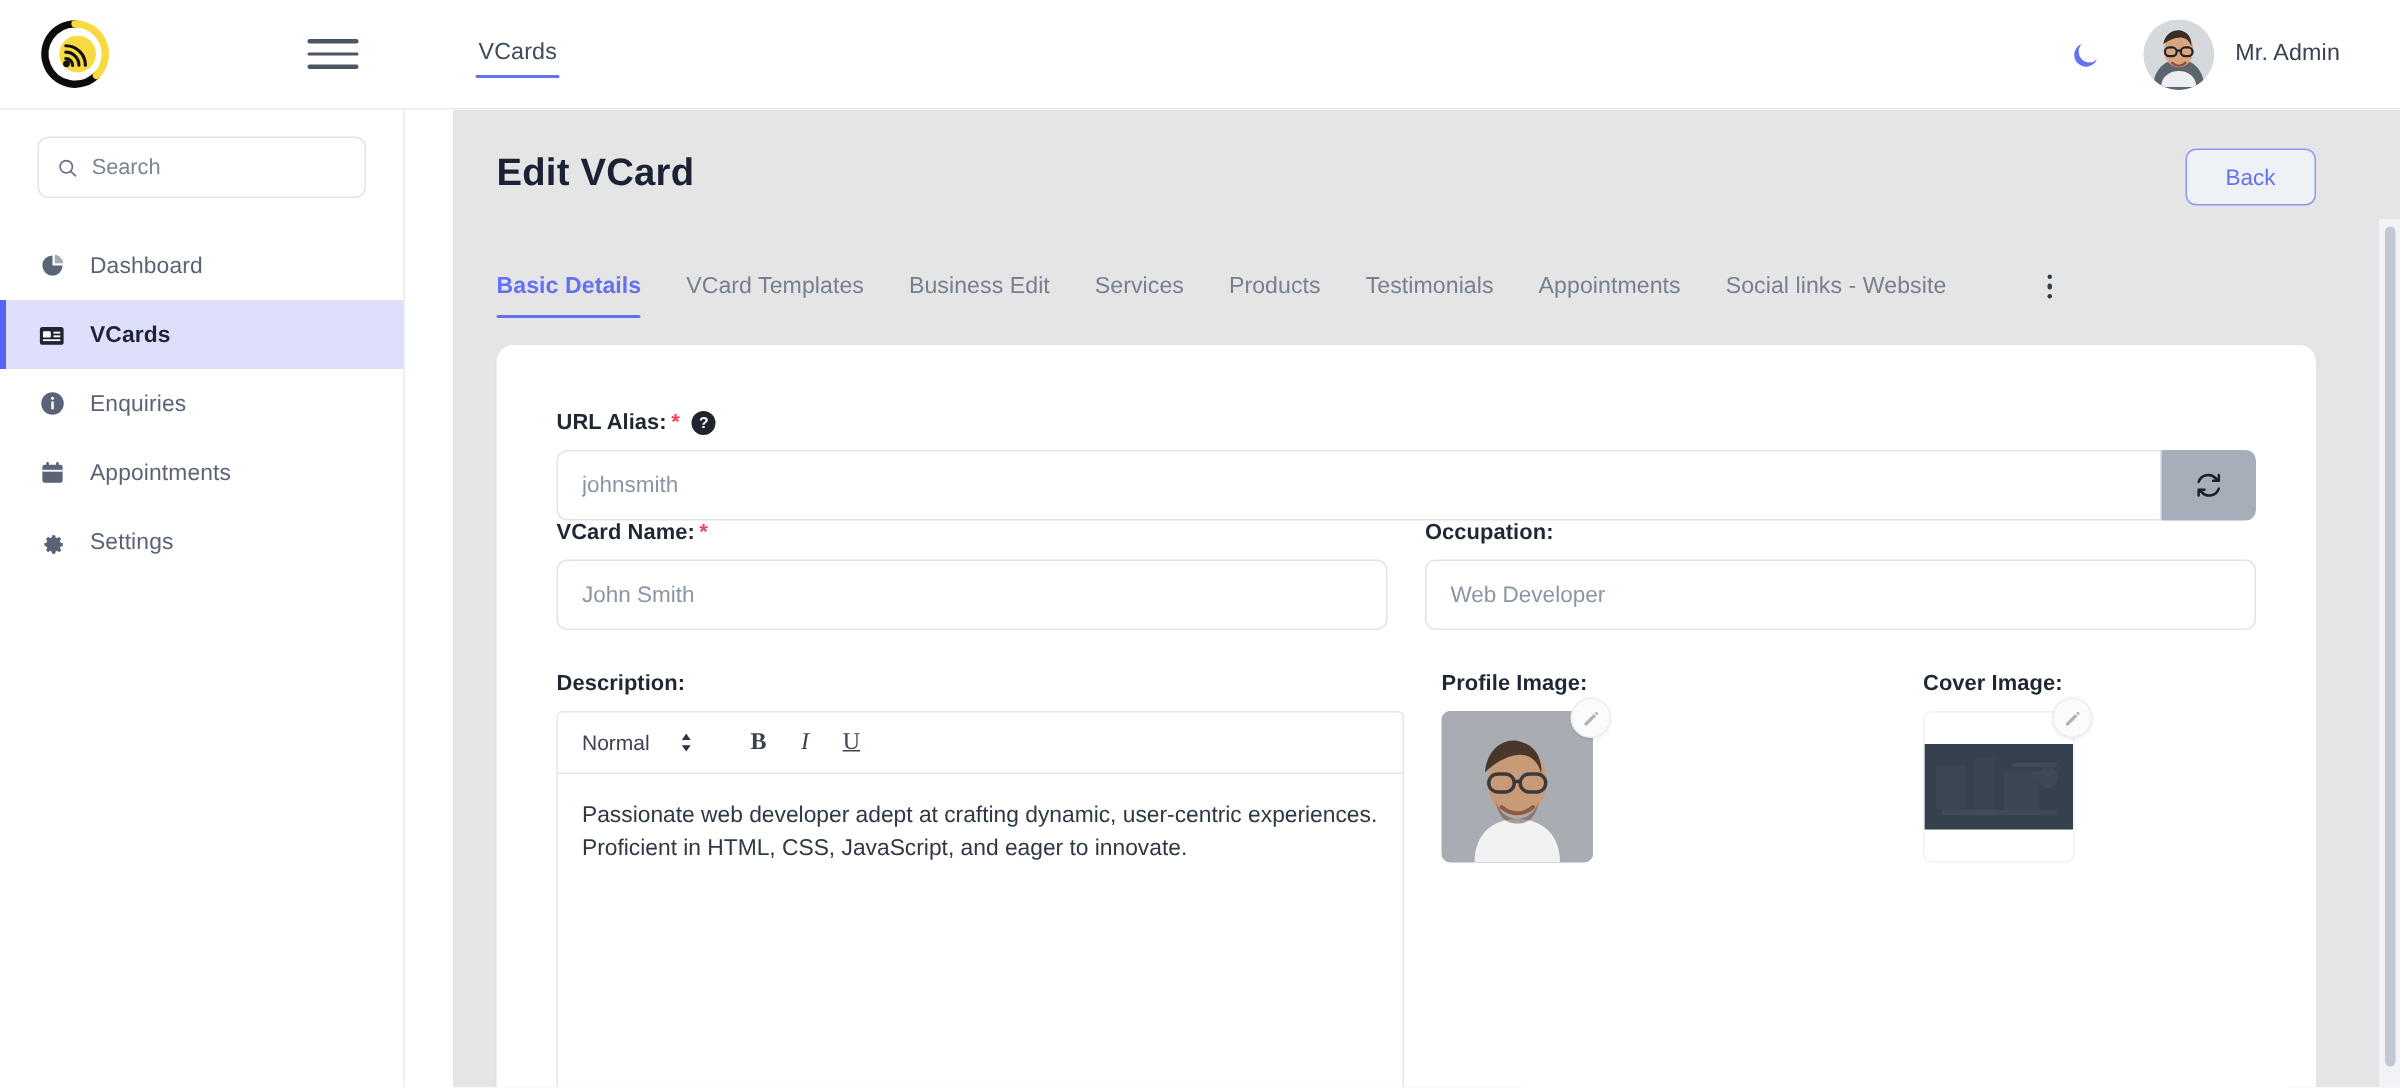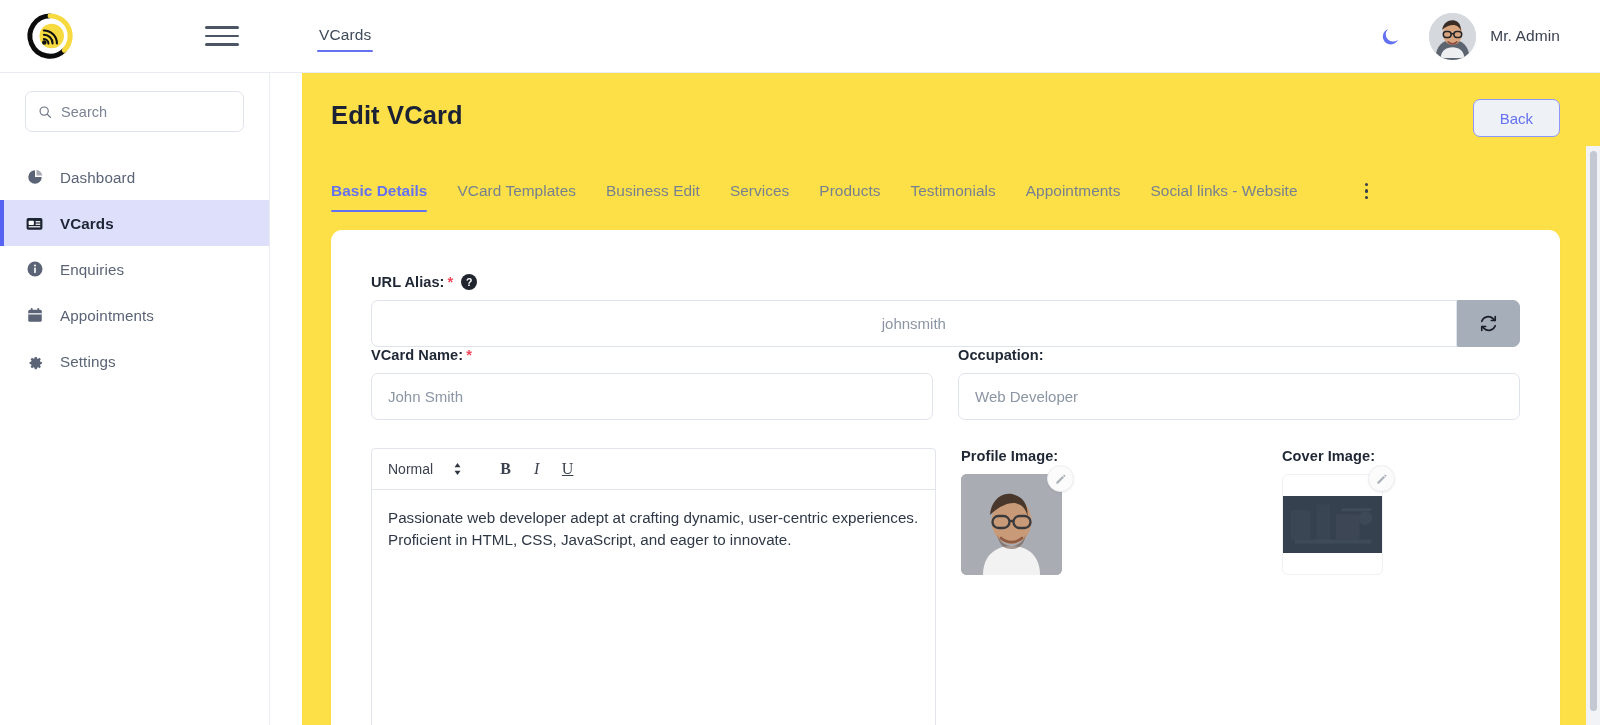--- a/index.html
+++ b/index.html
@@ -76,22 +76,22 @@
   .nav-item .ico { width: 19px; display: flex; align-items: center; justify-content: center; }
   .nav-item.active {
     background: #dddffb; color: #1d2433; font-weight: 600;
   }
   .nav-item.active::before {
     content: ""; position: absolute; left: 0; top: 0; bottom: 0; width: 4px; background: #5663f2;
   }
 
   
   .main {
-    flex: 1 1 auto; background: #fde047; min-width: 0;
-    padding: 0 0 0 0; overflow: hidden; position: relative;
+    flex: 1 1 auto; background: #e5e5e5; min-width: 0;
+    padding: 0 16px 0 0; overflow: hidden; position: relative;
   }
   .main-inner { padding: 28px 40px 0 29px; }
   .page-head { display: flex; align-items: flex-start; }
   .page-title { font-size: 25.5px; font-weight: 700; color: #1b2235; letter-spacing: .15px; }
   .back-btn {
     margin-left: auto; margin-top: -2px;
     border: 1px solid #8e97f5; color: #6471f0; background: #eef1f6;
     border-radius: 7px; padding: 0 26px; height: 38px;
     font-size: 15px; font-family: "Liberation Sans", sans-serif; cursor: pointer;
     display: flex; align-items: center; justify-content: center;
@@ -134,21 +134,21 @@
     font-size: 10.5px; font-weight: 700; display: inline-flex;
     align-items: center; justify-content: center; margin-left: 5px; cursor: pointer;
   }
   .input {
     width: 100%; height: 47px; border: 1px solid #dfe3ea; border-radius: 7px;
     padding: 0 16px; font-size: 15px; color: #7d8694; background: #fff;
     font-family: "Liberation Sans", sans-serif; outline: none;
   }
   .input::placeholder { color: #8b95a3; }
   .input-group { display: flex; width: 100%; }
-  .input-group .input { border-top-right-radius: 0; border-bottom-right-radius: 0; text-align: center; }
+  .input-group .input { border-top-right-radius: 0; border-bottom-right-radius: 0; }
   .refresh-btn {
     width: 67px; height: 47px; background: #a6aeba; border: 1px solid #a6aeba;
     border-top-right-radius: 7px; border-bottom-right-radius: 7px;
     display: flex; align-items: center; justify-content: center; cursor: pointer;
   }
 
   .row2 { display: flex; gap: 25px; }
   .col { flex: 1 1 0; min-width: 0; }
 
   .row3 { display: flex; gap: 25px; margin-top: 28px; }
@@ -411,20 +411,23 @@
               <div class="field-label">
                 <span>Occupation:</span>
               </div>
               <input class="input" type="text" placeholder="Web Developer" style="">
             </div>
           </div>
 
           <div class="row3">
 
             <div class="desc-col">
+              <div class="field-label">
+                <span>Description:</span>
+              </div>
               <div class="editor">
                 <div class="editor-toolbar">
                   <div class="tb-select">
                     <span>Normal</span>
                     <span class="spin">
                       <svg width="9" height="14" viewBox="0 0 10 16">
                         <path d="M5 1.2L8.4 6H1.6z" fill="#2e3440"></path>
                         <path d="M5 14.8L1.6 10h6.8z" fill="#2e3440"></path>
                       </svg>
                     </span>

